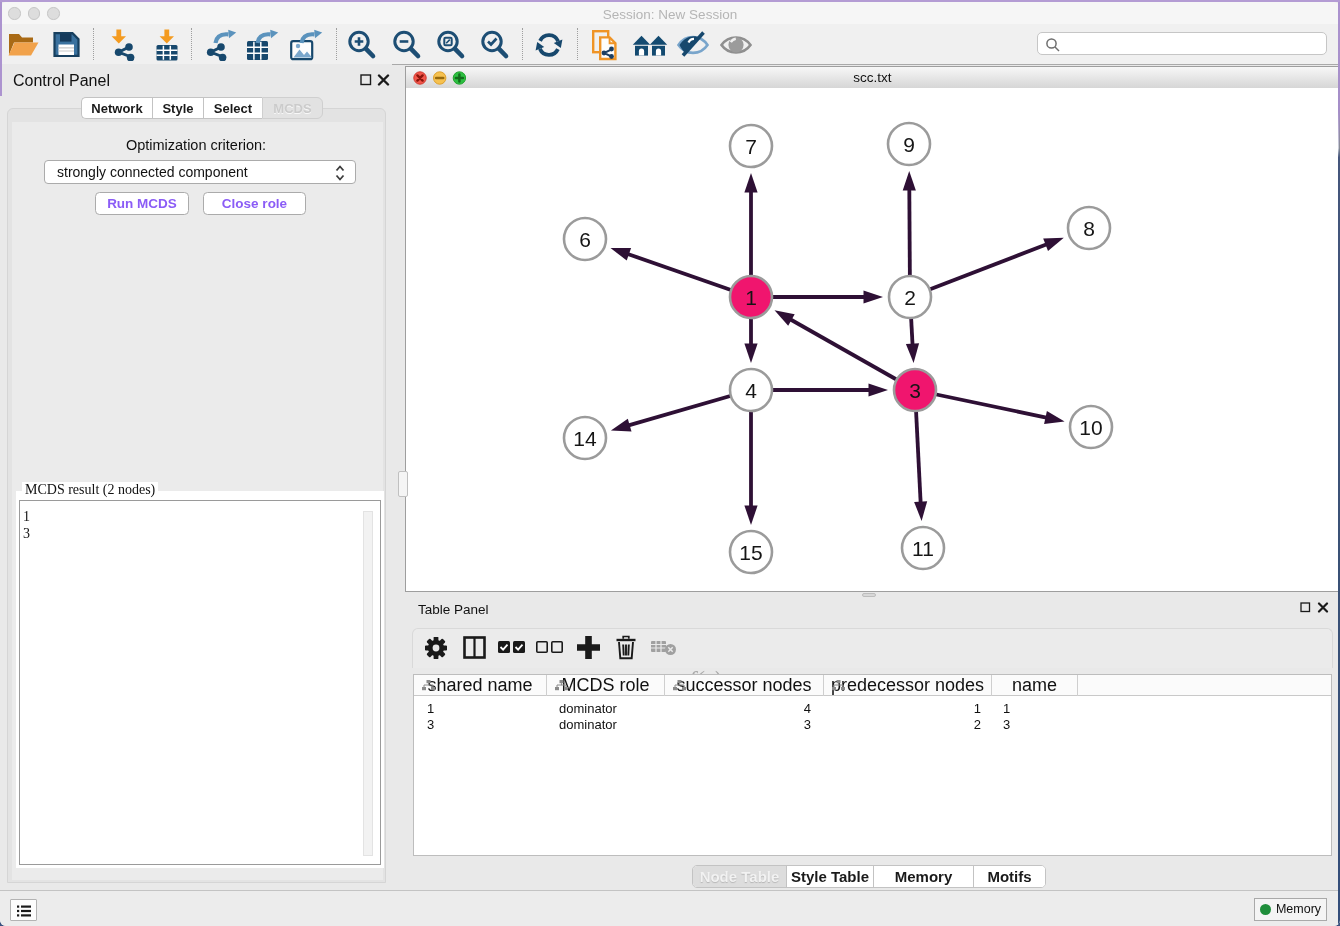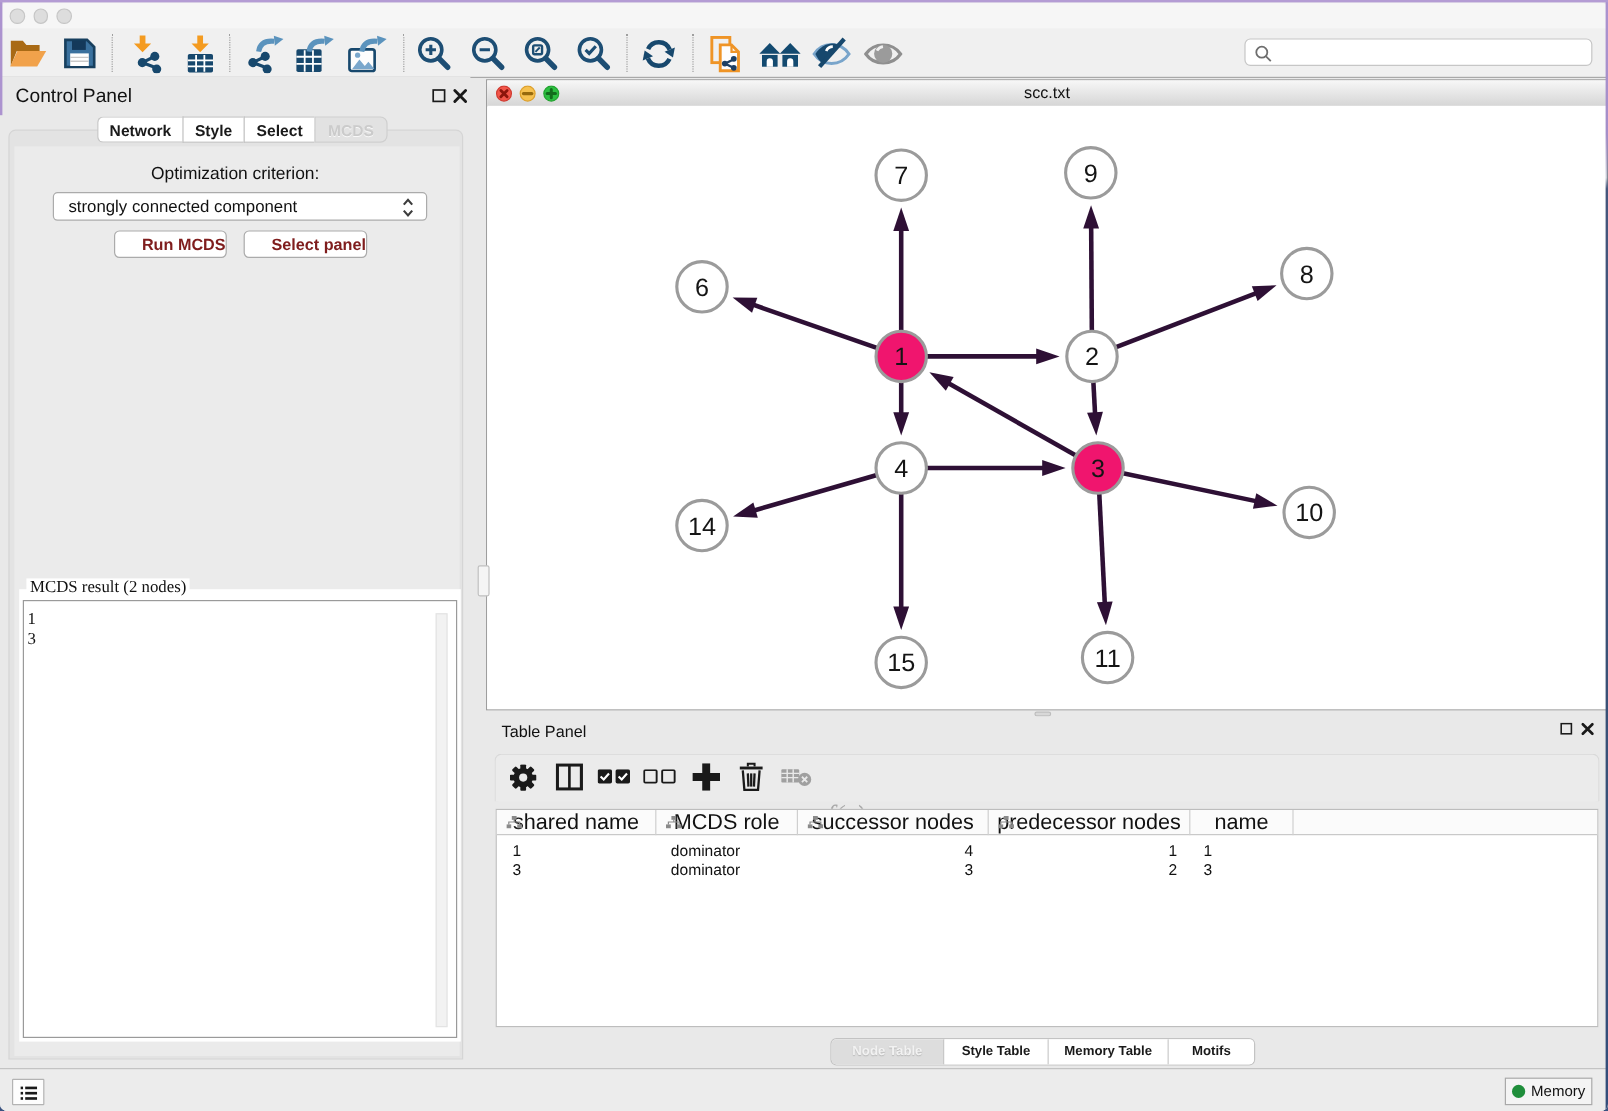--- a/index.html
+++ b/index.html
@@ -23,21 +23,21 @@
   .winbtn{position:absolute;top:10px;}
   #cp-tabs{position:absolute;left:81px;top:33px;height:22px;display:flex;z-index:3;}
   .cptab{height:22px;line-height:22px;padding:0;text-align:center;font-size:13px;font-weight:600;color:#1a1a1a;background:#fff;border:1px solid #c3c3c3;border-right:none;box-sizing:border-box;}
   .cptab.first{border-radius:5px 0 0 5px;}
   .cptab.dis{background:#e2e2e2;color:#cbcbcb;border:1px solid #cfcfcf;border-radius:0 6px 6px 0;text-shadow:0 1px 0 #f8f8f8;}
   #cp-inner{position:absolute;left:7px;top:44px;width:379px;height:775px;background:#e3e3e3;border:1px solid #d5d5d5;border-radius:6px 6px 0 0;box-sizing:border-box;}
   #cp-inner2{position:absolute;left:4px;top:13px;width:371px;height:758px;background:#ebebeb;}
   #opt-label{position:absolute;left:0;top:73px;width:392px;text-align:center;font-size:14.5px;color:#111;}
   #dropdown{position:absolute;left:44px;top:96px;width:312px;height:24px;background:#fff;border:1px solid #ababab;border-radius:4px;box-sizing:border-box;}
   #dd-text{position:absolute;left:12px;top:3px;font-size:14px;color:#111;}
-  .btn{position:absolute;height:23px;background:#fff;border:1px solid #ababab;border-radius:4.5px;box-sizing:border-box;text-align:right;font-size:13.5px;font-weight:600;color:#7f1d1d;line-height:21px;}
+  .btn{position:absolute;height:23px;background:#fff;border:1px solid #ababab;border-radius:4.5px;box-sizing:border-box;text-align:center;font-size:13.5px;font-weight:600;color:#8b5cf6;line-height:21px;}
   
   #result-wrap{position:absolute;left:16px;top:427px;width:368px;height:377px;background:#fff;font-family:Liberation Serif, serif;}
   #result-fs{position:absolute;left:3px;top:9px;width:362px;height:365px;border:1px solid #9a9a9a;box-sizing:border-box;}
   #result-legend{position:absolute;left:6px;top:-9px;background:#fff;padding:0 3px;font-size:14px;color:#111;white-space:nowrap;}
   #result-scroll{position:absolute;left:347px;top:20px;width:10px;height:345px;background:#f2f2f2;border:1px solid #e3e3e3;box-sizing:border-box;}
   .resline{position:absolute;left:7px;font-size:14px;color:#111;}
 </style>
 </head>
 <body>
 <div id="win">
@@ -54,37 +54,38 @@
   #tpanel{position:absolute;left:405px;top:597px;width:935px;height:293px;background:#e9e9e9;}
   #tp-title{position:absolute;left:13px;top:5px;font-size:13.5px;color:#111;}
   #tp-toolbar{position:absolute;left:7px;top:31px;width:921px;height:40px;background:#ebebeb;border:1px solid #d9d9d9;border-bottom:none;border-radius:6px 6px 0 0;box-sizing:border-box;}
   #tp-table{position:absolute;left:8px;top:77px;width:919px;height:182px;background:#fff;border:1px solid #bdbdbd;box-sizing:border-box;}
   #tp-header{position:absolute;left:0;top:0;width:100%;height:21px;background:#fbfbfb;border-bottom:1px solid #c9c9c9;box-sizing:border-box;}
   .hcell{position:absolute;top:0;height:21px;border-right:1px solid #cfcfcf;box-sizing:border-box;text-align:center;font-size:18px;color:#111;line-height:21px;}
   .hicon{position:absolute;left:8px;top:5px;}
   .tcell{position:absolute;font-size:13px;color:#111;height:16px;line-height:16px;}
   
   #btabs{position:absolute;left:287px;top:268px;height:21px;display:flex;border:1px solid #c3c3c3;border-radius:5px;overflow:hidden;background:#fff;}
-  .btab{height:21px;line-height:21px;padding:0;text-align:center;font-size:11px;font-weight:600;color:#1a1a1a;background:#fff;border-right:1px solid #c3c3c3;box-sizing:border-box;}
+  .btab{height:21px;line-height:21px;padding:0;text-align:center;font-size:15px;font-weight:600;color:#1a1a1a;background:#fff;border-right:1px solid #c3c3c3;box-sizing:border-box;}
   .btab.dis{background:#dddddd;color:#f2f2f2;text-shadow:0 1px 1px #b5b5b5;}
   .btab.last{border-right:none;}
   
   #statusbar{position:absolute;left:0;top:890px;width:1340px;height:36px;background:#ececec;border-top:1px solid #c3c3c3;box-sizing:border-box;}
   #listbtn{position:absolute;left:10px;top:8px;width:27px;height:22px;background:#fdfdfd;border:1px solid #b3b3b3;border-radius:1px;box-sizing:border-box;}
   #membtn{position:absolute;right:13px;top:7px;width:73px;height:23px;background:#f4f4f4;border:1px solid #a9a9a9;box-sizing:border-box;font-size:12.5px;color:#111;text-align:center;line-height:21px;}
 </style>
 
 <div id="edgeT"></div>
     <div id="edgeL"></div>
     <div id="edgeR"></div>
 
 <div id="titlebar">
   <div class="tl" style="left:8px;"></div>
   <div class="tl" style="left:27.5px;"></div>
   <div class="tl" style="left:47px;"></div>
+  <div id="title-text">Session: New Session</div>
 </div>
 
 <div id="toolbar">
   <div class="sep" style="left:93px;"></div>
   <div class="sep" style="left:191px;"></div>
   <div class="sep" style="left:336px;"></div>
   <div class="sep" style="left:522px;"></div>
   <div class="sep" style="left:577px;"></div>
   <svg class="ticon" style="left:6px;" width="33" height="31" viewBox="0 0 33 31">
     <path fill="#a96a15" d="M3 26 V5 h10 l3 3.5 h11 v5 H8 z"></path>
@@ -222,21 +223,21 @@
     <div class="cptab dis" style="width:61px;">MCDS</div>
   </div>
   <div id="opt-label">Optimization criterion:</div>
   <div id="dropdown">
     <div id="dd-text">strongly connected component</div>
     <svg style="position:absolute;right:9px;top:3px;" width="12" height="18" viewBox="0 0 12 18">
       <path d="M2.5 6.5 L6 2.5 L9.5 6.5 M2.5 11.5 L6 15.5 L9.5 11.5" fill="none" stroke="#3c3c3c" stroke-width="1.8"></path>
     </svg>
   </div>
   <div class="btn" style="left:95px;top:128px;width:94px;">Run MCDS</div>
-  <div class="btn" style="left:203px;top:128px;width:103px;">Select panel</div>
+  <div class="btn" style="left:203px;top:128px;width:103px;">Close role</div>
   <div id="result-wrap">
     <div id="result-fs"></div>
     <div id="result-legend">MCDS result (2 nodes)</div>
     <div class="resline" style="top:18px;">1</div>
     <div class="resline" style="top:34.5px;">3</div>
     <div id="result-scroll"></div>
   </div>
 </div>
 
 <div id="netwin">

